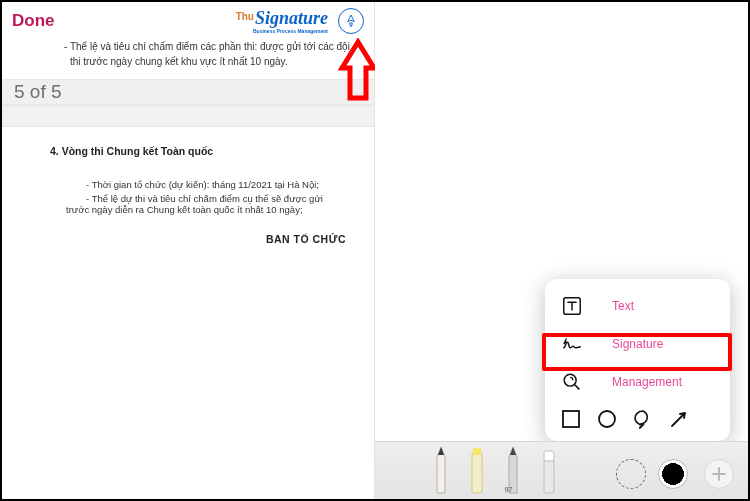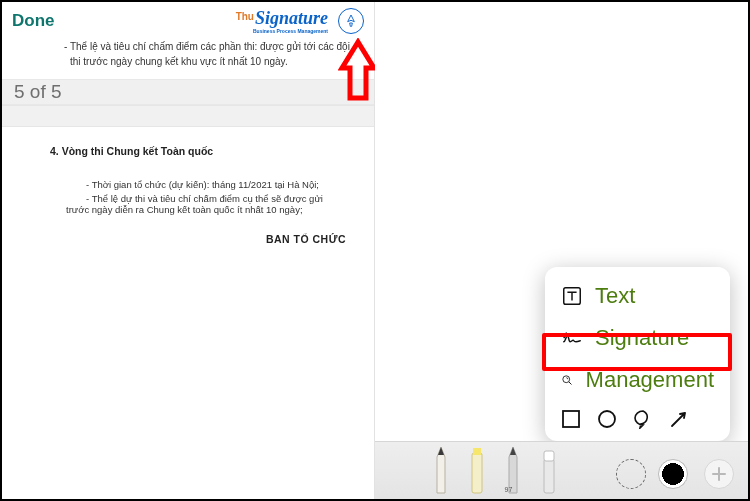--- a/index.html
+++ b/index.html
@@ -2,21 +2,21 @@
 <html><head>
 <meta charset="utf-8">
 <style>
   * { box-sizing: border-box; margin: 0; padding: 0; }
   html, body { width: 750px; height: 501px; font-family: -apple-system, "Helvetica Neue", Arial, sans-serif; overflow: hidden; }
   .frame { width: 750px; height: 501px; border: 2px solid #000; display: flex; background: #fff; }
   .left { width: 375px; height: 100%; border-right: 1px solid #e2e2e2; position: relative; background: #fff; }
   .right { width: 375px; height: 100%; position: relative; background: #fff; }
   
   .toolbar { height: 38px; width: 100%; display: flex; align-items: center; justify-content: space-between; padding: 0 10px; }
-  .done { color: #0f766e; font-size: 17px; font-weight: 600; }
+  .done { color: #be185d; font-size: 17px; font-weight: 600; }
   .right-tools { display: flex; align-items: center; gap: 10px; }
   .sig-brand { color: #0a63c9; font-family: "Brush Script MT", "Segoe Script", cursive; font-size: 18px; font-style: italic; font-weight: 700; }
   .sig-brand .sun { color: #e07b2a; font-size: 10px; font-style: normal; font-family: Arial; font-weight: 700; vertical-align: 4px; margin-right: 1px; }
   .sig-brand .tag { display: block; font-family: Arial; font-size: 5px; font-style: normal; color: #0a63c9; text-align: right; line-height: 5px; }
   .markup-btn { width: 26px; height: 26px; border-radius: 50%; border: 1.5px solid #0a63c9; display: flex; align-items: center; justify-content: center; }
   .markup-btn svg { width: 16px; height: 16px; }
   
   .docwrap { padding: 0 18px 4px 18px; font-size: 10px; color: #222; line-height: 1.45; }
   .bullet-line { padding-left: 50px; text-indent: -6px; font-size: 10px; color: #333; }
   .pagecounter { height: 26px; display: flex; align-items: center; padding-left: 12px; background: #f1f0f0; color: #6f6f6f; font-size: 19px; border-top: 1px solid #e8e8e8; border-bottom: 1px solid #e8e8e8; margin-top: 6px; }
@@ -29,21 +29,21 @@
   .ann-arrow { position: absolute; top: 36px; left: 336px; width: 40px; height: 70px; pointer-events: none; }
   
   .r-canvas { position: absolute; top: 0; left: 0; right: 0; bottom: 58px; background: #fff; }
   .r-toolbar { position: absolute; left: 0; right: 0; bottom: 0; height: 58px; background: linear-gradient(#eeeeee,#e4e4e4); border-top: 1px solid #d6d6d6; display: flex; align-items: flex-end; justify-content: center; gap: 14px; padding: 0 10px 4px 10px; }
   .tool { width: 22px; height: 48px; display: flex; align-items: flex-end; justify-content: center; }
   .ruler { position: absolute; right: 102px; bottom: 10px; width: 30px; height: 30px; border: 1.8px dashed #666; border-radius: 50%; }
   .colorwell { position: absolute; right: 60px; bottom: 10px; width: 30px; height: 30px; border-radius: 50%; background: radial-gradient(circle at 50% 50%, #000 0 55%, #fff 55% 75%, #000 75% 100%); border: 1px solid #bbb; }
   .addbtn { position: absolute; right: 14px; bottom: 10px; width: 30px; height: 30px; border-radius: 50%; background: #f4f4f4; border: 1px solid #d7d7d7; color: #bfbfbf; display: flex; align-items: center; justify-content: center; font-size: 22px; font-weight: 300; }
   
   .popover { position: absolute; right: 18px; bottom: 58px; width: 185px; background: #fff; border-radius: 12px; box-shadow: 0 4px 22px rgba(0,0,0,0.25); padding: 8px 0; }
-  .pop-row { display: flex; align-items: center; gap: 12px; padding: 8px 16px; font-size: 22px; color: #4d7c0f; }
+  .pop-row { display: flex; align-items: center; gap: 29px; padding: 8px 16px; font-size: 12px; color: #ec4899; }
   .pop-row .ic { width: 22px; height: 22px; display: flex; align-items: center; justify-content: center; }
   .shape-row { display: flex; gap: 16px; padding: 8px 16px 4px 16px; align-items: center; }
   .shape-row .s { width: 20px; height: 20px; display: flex; align-items: center; justify-content: center; }
   .ann-box { position: absolute; border: 4px solid #ff0000; border-radius: 2px; pointer-events: none; }
   .box-sig { right: 16px; bottom: 128px; width: 190px; height: 38px; }
 </style>
 </head>
 <body>
 
 <div class="frame">

